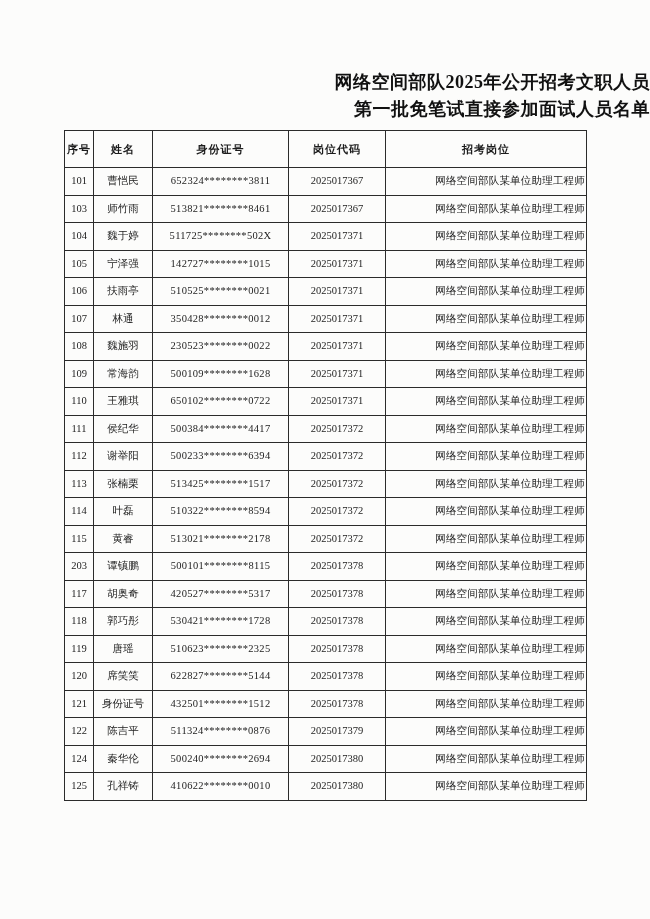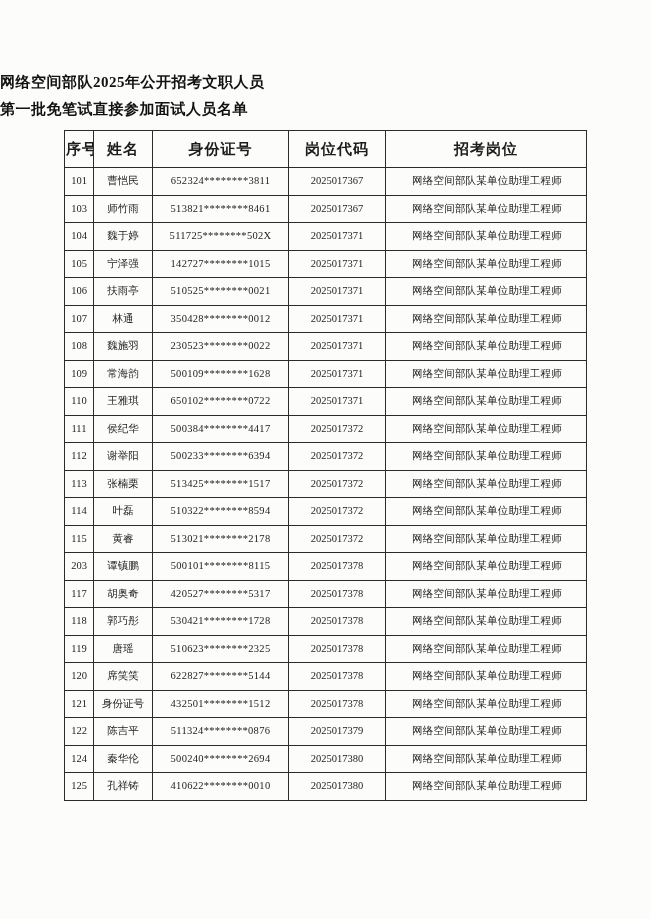--- a/index.html
+++ b/index.html
@@ -10,22 +10,22 @@
     color: #1c1c1c;
   }
   body {
     width: 650px;
     height: 919px;
     position: relative;
     overflow: hidden;
   }
   .doc-title {
     margin-top: 69px;
-    text-align: left;
-    font-size: 15px;
+    text-align: right;
+    font-size: 18px;
     font-weight: bold;
     line-height: 27px;
     color: #111;
     letter-spacing: 0.5px;
   }
   table.roster {
     margin: 7px 0 0 64px;
     width: 522px;
     border-collapse: collapse;
     table-layout: fixed;
@@ -40,30 +40,30 @@
     text-align: center;
     vertical-align: middle;
     font-size: 10.5px;
     line-height: 1.1;
     overflow: hidden;
     white-space: nowrap;
     padding: 0 1px;
   }
   table.roster th {
     height: 37px;
-    font-size: 15px;
+    font-size: 11px;
     font-weight: 600;
     letter-spacing: 1px;
   }
   table.roster td {
     height: 27.5px;
     color: #222;
   }
   table.roster td.cell-position {
-    text-align: center;
+    text-align: right;
     padding-left: 3px;
     letter-spacing: 0.2px;
   }
   table.roster td.cell-id { letter-spacing: 0.3px; }
 </style>
 </head>
 <body>
 
 <div class="doc-title">
   <div>网络空间部队2025年公开招考文职人员</div>

